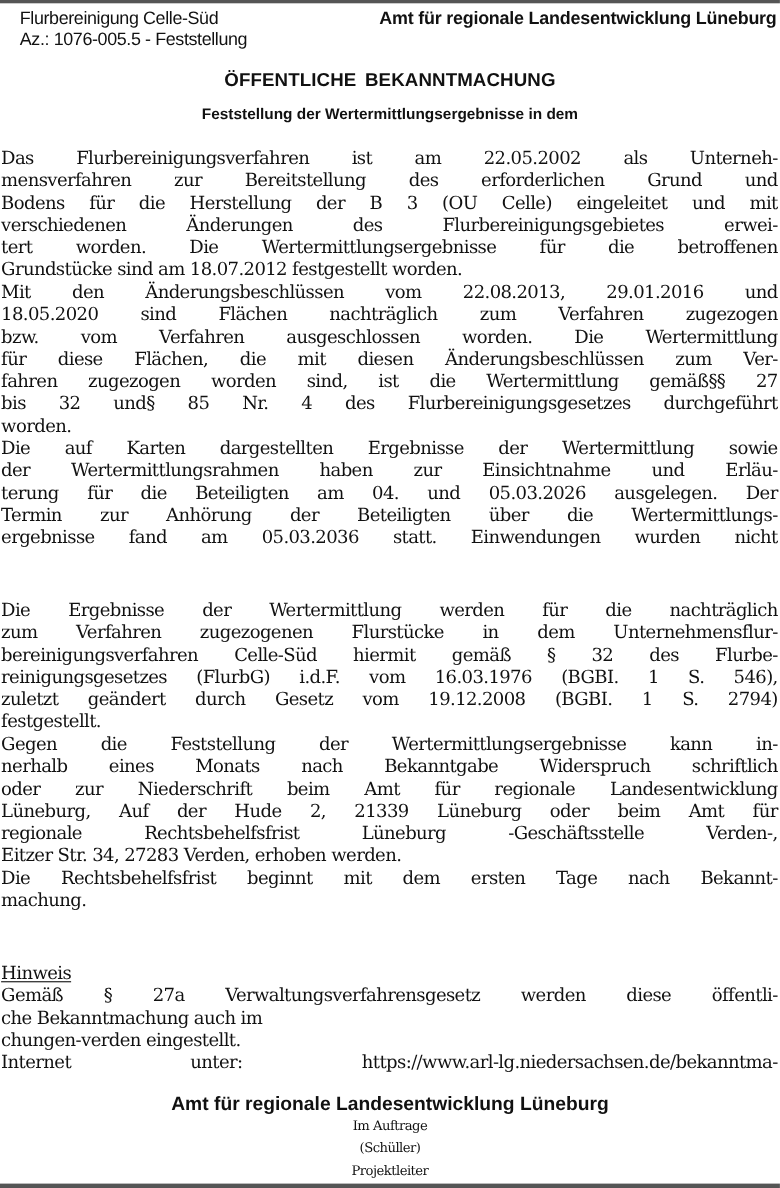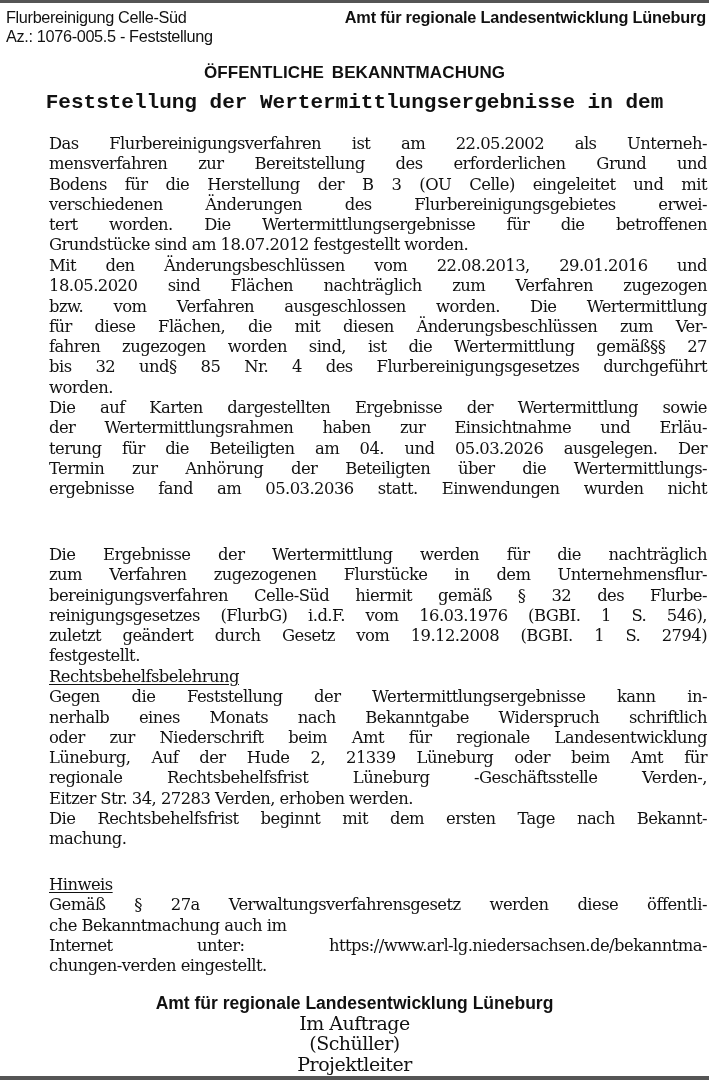--- a/index.html
+++ b/index.html
@@ -29,21 +29,21 @@
     .header {
       position: absolute;
       left: 2px; top: 8px;
       width: 704px;
       font-family: "Liberation Sans", sans-serif;
       font-size: 16.3px;
       line-height: 19px;
     }
     .header-left {
       position: absolute;
-      left: 4px; top: 0;
+      left: 16px; top: 0;
       letter-spacing: -0.35px;
     }
     .header-right {
       position: absolute;
       right: 0; top: 0;
       font-weight: bold;
       letter-spacing: -0.2px;
     }
     .title {
       position: absolute;
@@ -55,42 +55,41 @@
       font-size: 17px;
       line-height: 20px;
       letter-spacing: 0.1px;
       word-spacing: 3px;
     }
     .subtitle {
       position: absolute;
       left: 0; top: 93px;
       width: 709px;
       text-align: center;
-      font-family: Liberation Mono, monospace;
+      font-family: Liberation Sans, sans-serif;
       font-weight: bold;
-      font-size: 21px;
+      font-size: 14px;
       line-height: 20px;
     }
     .body-text {
       position: absolute;
       left: 1px;
       width: 706px;
       font-family: "DejaVu Serif", serif;
       font-size: 16.4px;
       line-height: 20.3px;
       letter-spacing: -0.55px;
       text-align: justify;
       hyphens: manual;
     }
     .body-text .ln {
       display: block;
       white-space: nowrap;
       text-align-last: justify;
       text-align: justify;
-      margin-left: 48px;
     }
     .body-text .ln.last {
       text-align-last: left;
     }
     .heading-u {
       text-decoration: underline;
       text-underline-offset: 2px;
     }
     .footer-org {
       position: absolute;
@@ -101,21 +100,21 @@
       font-weight: bold;
       font-size: 17.5px;
       line-height: 20px;
     }
     .footer-sign {
       position: absolute;
       left: 0; top: 1013px;
       width: 709px;
       text-align: center;
       font-family: "DejaVu Serif", serif;
-      font-size: 19px;
+      font-size: 12px;
       line-height: 20.3px;
       letter-spacing: -0.5px;
     }
     .footer-sign span { display: block; }
   </style>
 </head>
 <body>
 
 <div class="rule-top"></div>
 
@@ -163,37 +162,36 @@
 <div class="body-text" style="top:545px;">
   <span class="ln">Die Ergebnisse der Wertermittlung werden für die nachträglich</span>
   <span class="ln">zum Verfahren zugezogenen Flurstücke in dem Unternehmensflur-</span>
   <span class="ln">bereinigungsverfahren Celle-Süd hiermit gemäß § 32 des Flurbe-</span>
   <span class="ln">reinigungsgesetzes (FlurbG) i.d.F. vom 16.03.1976 (BGBI. 1 S. 546),</span>
   <span class="ln">zuletzt geändert durch Gesetz vom 19.12.2008 (BGBI. 1 S. 2794)</span>
   <span class="ln last">festgestellt.</span>
 </div>
 
 <div class="body-text" style="top:667px;">
-  <span class="ln last"><span class="heading-u">Rechtsbehelfsbelehrung</span></span>
   <span class="ln">Gegen die Feststellung der Wertermittlungsergebnisse kann in-</span>
   <span class="ln">nerhalb eines Monats nach Bekanntgabe Widerspruch schriftlich</span>
   <span class="ln">oder zur Niederschrift beim Amt für regionale Landesentwicklung</span>
   <span class="ln">Lüneburg, Auf der Hude 2, 21339 Lüneburg oder beim Amt für</span>
   <span class="ln">regionale Rechtsbehelfsfrist Lüneburg -Geschäftsstelle Verden-,</span>
   <span class="ln last">Eitzer Str. 34, 27283 Verden, erhoben werden.</span>
   <span class="ln">Die Rechtsbehelfsfrist beginnt mit dem ersten Tage nach Bekannt-</span>
   <span class="ln last">machung.</span>
 </div>
 
 <div class="body-text" style="top:875px;">
   <span class="ln last"><span class="heading-u">Hinweis</span></span>
   <span class="ln">Gemäß § 27a Verwaltungsverfahrensgesetz werden diese öffentli-</span>
   <span class="ln last">che Bekanntmachung auch im</span>
+  <span class="ln last">chungen-verden eingestellt.</span>
   <span class="ln">Internet unter: https://www.arl-lg.niedersachsen.de/bekanntma-</span>
-  <span class="ln last">chungen-verden eingestellt.</span>
 </div>
 
 <div class="footer-org">Amt für regionale Landesentwicklung Lüneburg</div>
 <div class="footer-sign">
   <span>Im Auftrage</span>
   <span>(Schüller)</span>
   <span>Projektleiter</span>
 </div>
 
 <div class="rule-bottom"></div>

